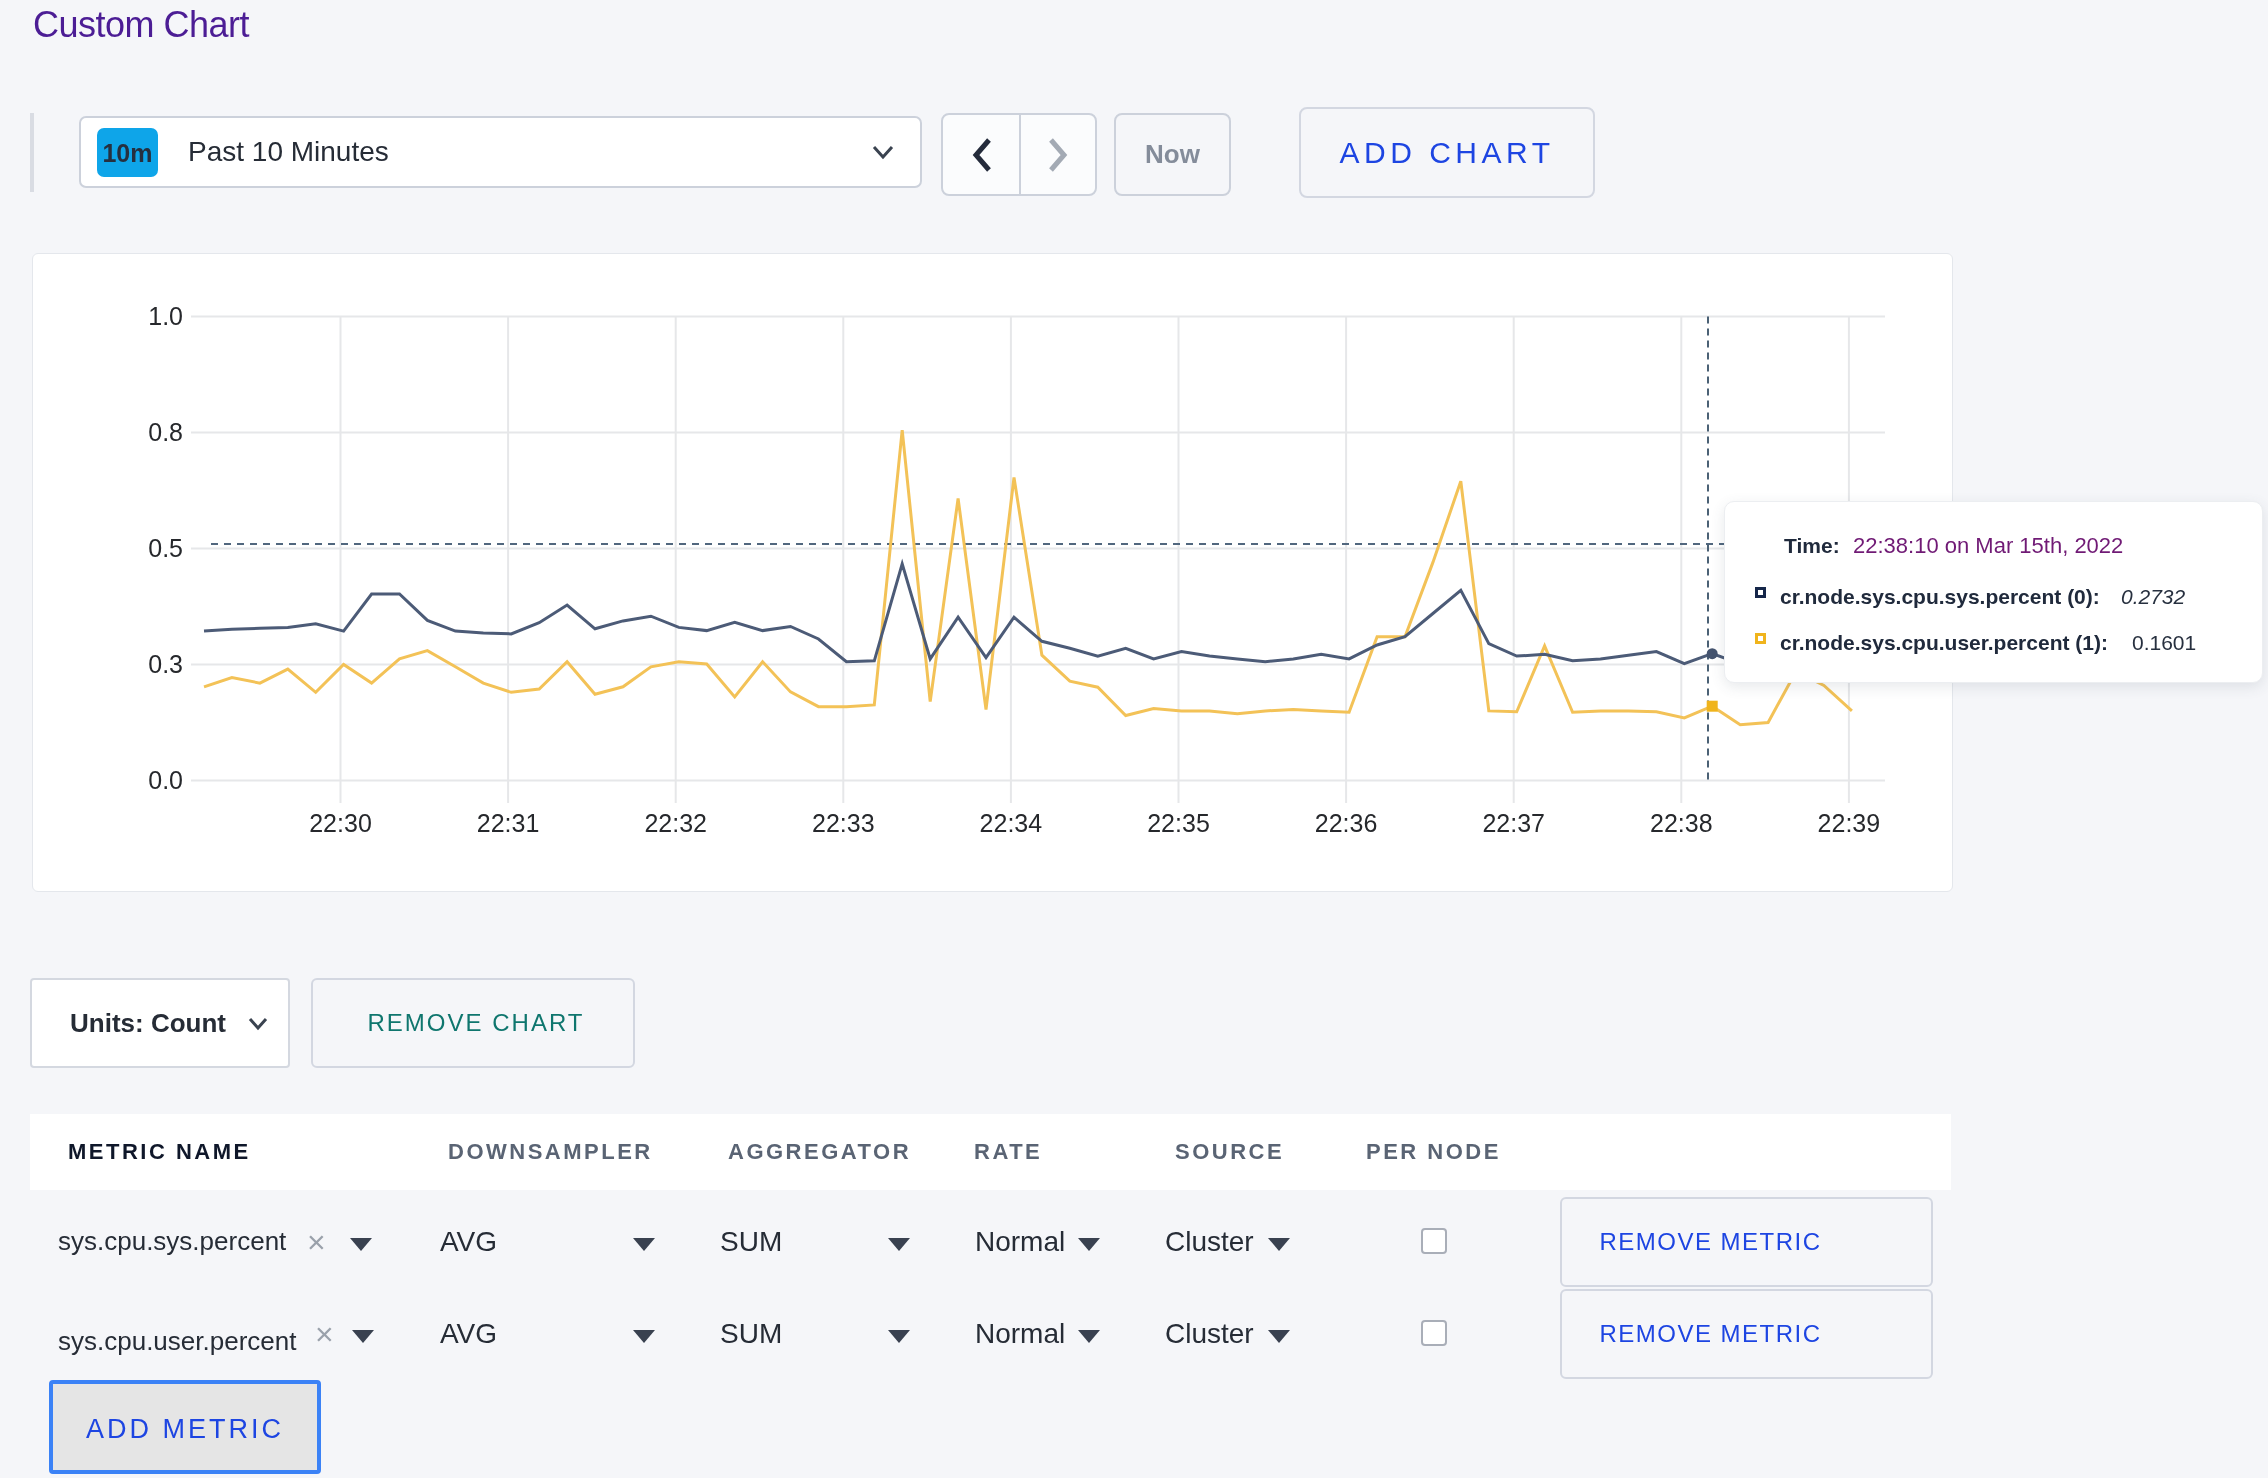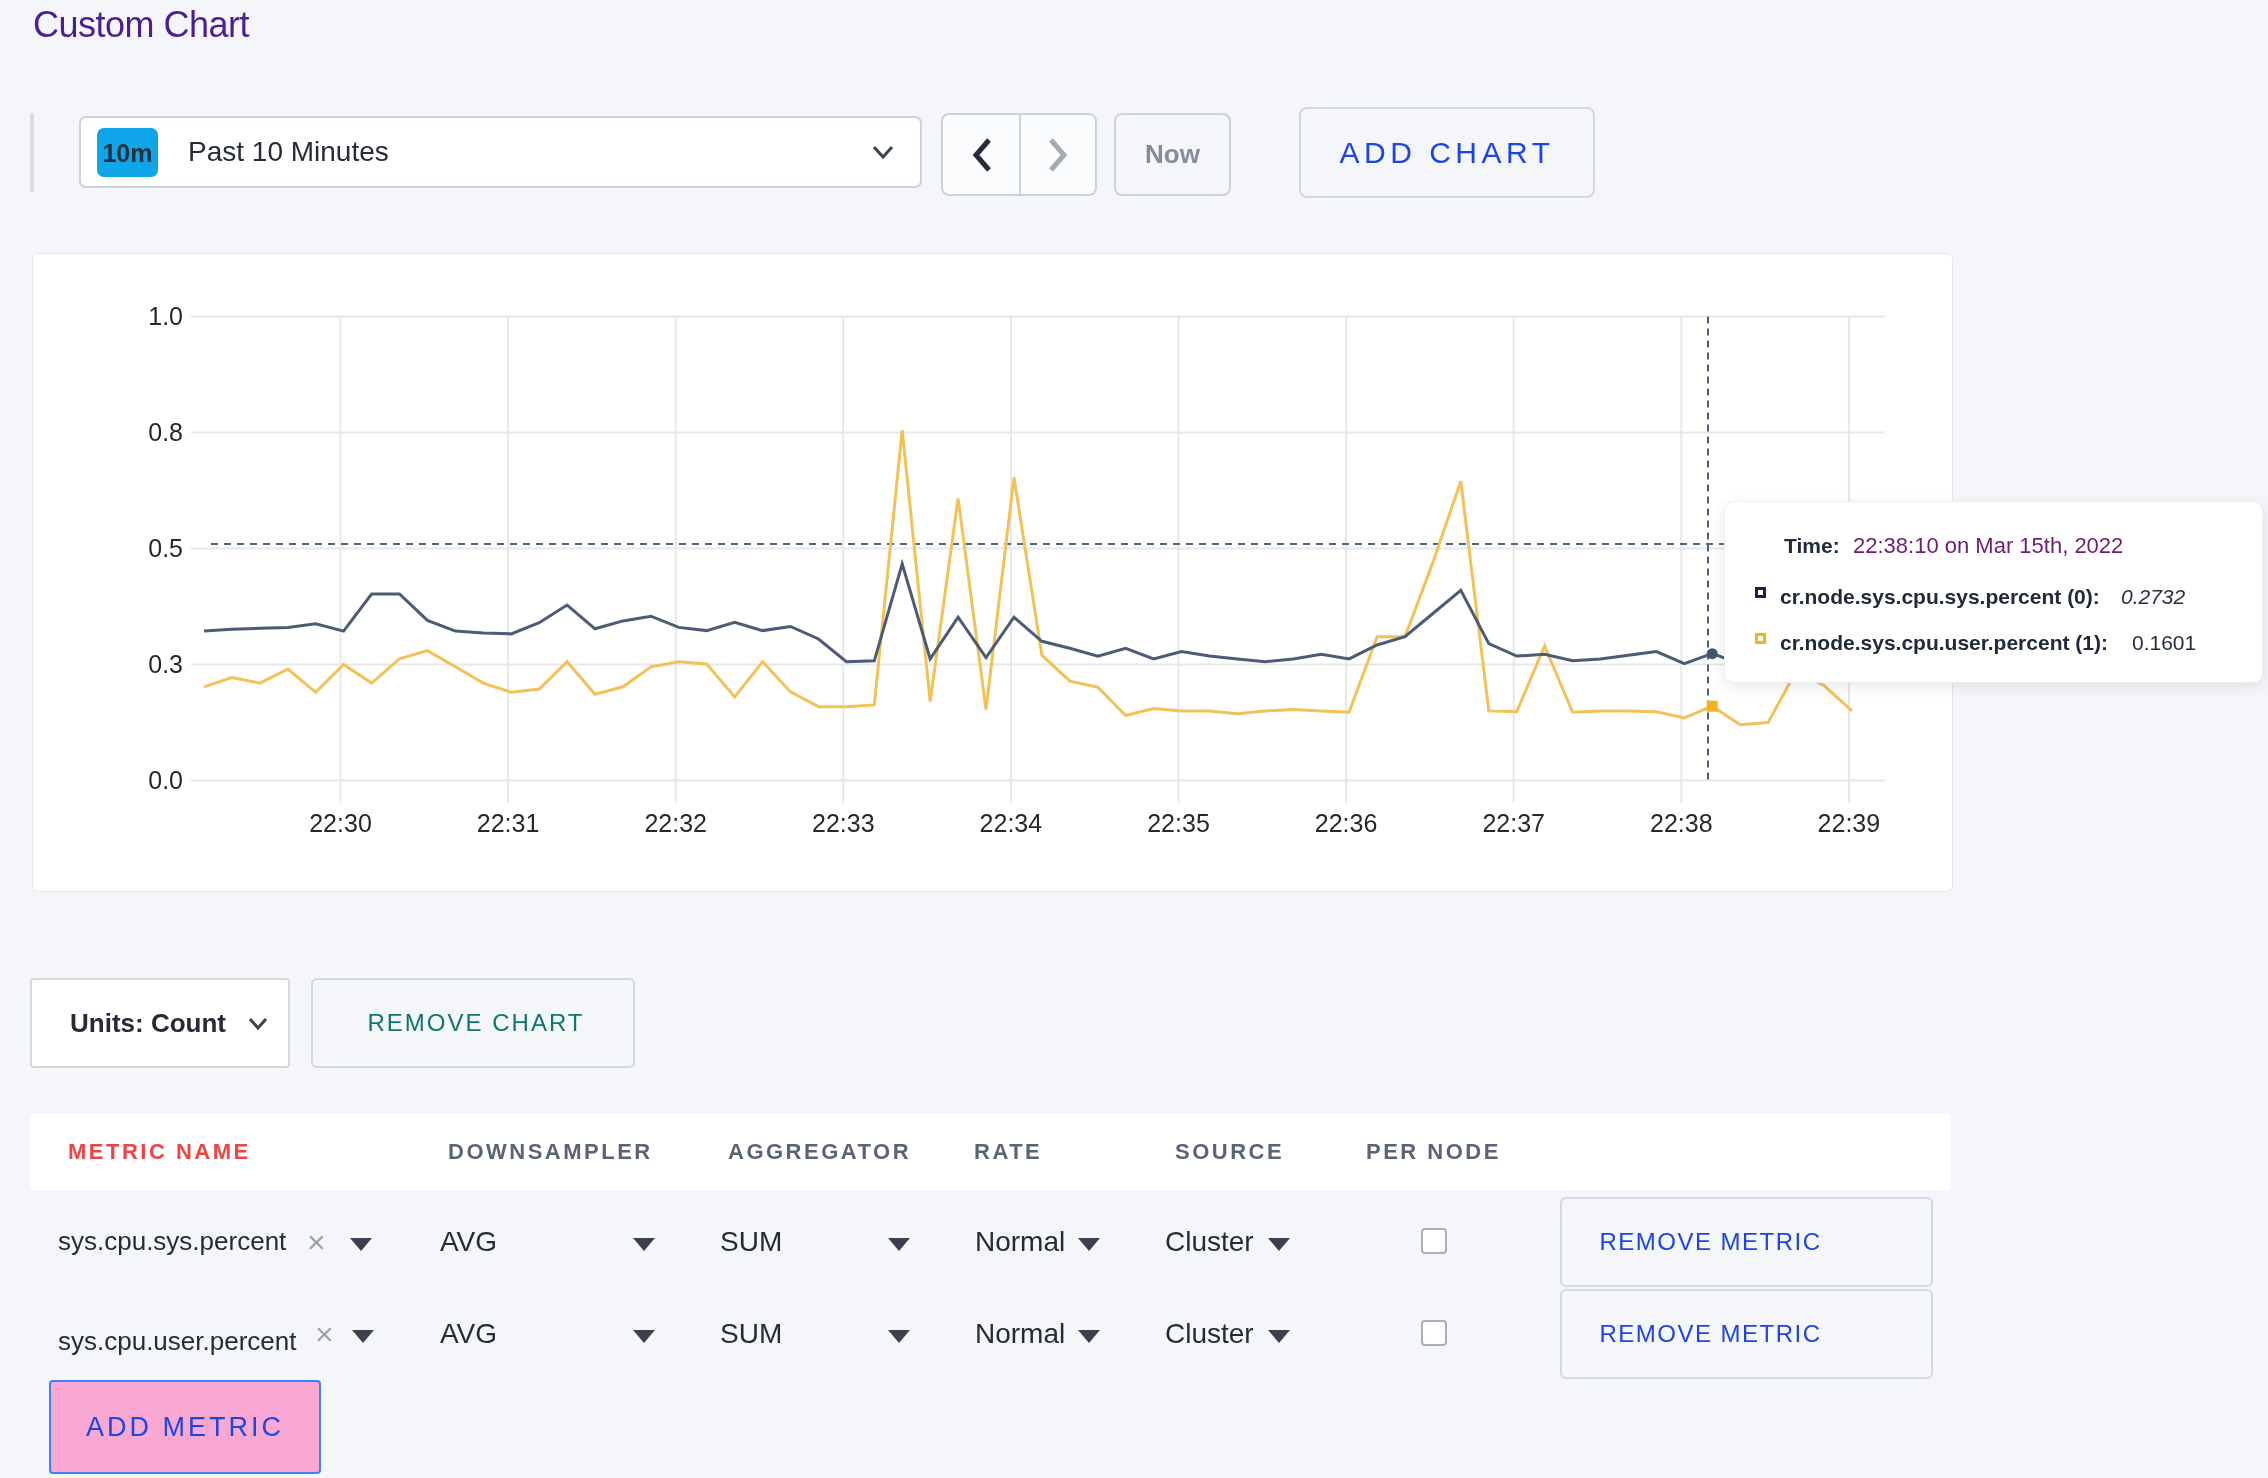--- a/index.html
+++ b/index.html
@@ -98,21 +98,21 @@
 
   <div class="abs" style="left:30px;top:978px;width:260px;height:90px;background:#fff;border:2px solid #d4d8e0;border-radius:4px;">
     <div class="abs" style="left:38px;top:0;height:86px;line-height:86px;font-size:26px;font-weight:bold;color:#262c36;">Units: Count</div>
     <svg class="abs" style="left:216px;top:37px;" width="20" height="14" viewBox="0 0 20 14">
         <polyline points="2,2 10,11 18,2" fill="none" stroke="#3a4350" stroke-width="3"></polyline>
       </svg>
   </div>
   <div class="abs" style="left:311px;top:978px;width:324px;height:90px;border:2px solid #d3d7e1;border-radius:6px;text-align:center;line-height:86px;font-size:24px;letter-spacing:2px;color:#0f766e;font-weight:500;padding-left:6px;">REMOVE CHART</div>
 
   <div class="abs" style="left:30px;top:1114px;width:1921px;height:76px;background:#fff;">
-    <div class="abs" style="left:38px;top:0;height:76px;line-height:76px;font-size:22px;letter-spacing:2.5px;color:#ef4444;font-weight:bold;text-align:center;">METRIC NAME</div>
+    <div class="abs" style="left:38px;top:0;height:76px;line-height:76px;font-size:22px;letter-spacing:2.5px;color:#0f172a;font-weight:bold;text-align:center;">METRIC NAME</div>
     <div class="abs" style="left:418px;top:0;height:76px;line-height:76px;font-size:22px;letter-spacing:2.5px;color:#5a6474;font-weight:bold;">DOWNSAMPLER</div>
     <div class="abs" style="left:698px;top:0;height:76px;line-height:76px;font-size:22px;letter-spacing:2.5px;color:#5a6474;font-weight:bold;">AGGREGATOR</div>
     <div class="abs" style="left:944px;top:0;height:76px;line-height:76px;font-size:22px;letter-spacing:2.5px;color:#5a6474;font-weight:bold;">RATE</div>
     <div class="abs" style="left:1145px;top:0;height:76px;line-height:76px;font-size:22px;letter-spacing:2.5px;color:#5a6474;font-weight:bold;">SOURCE</div>
     <div class="abs" style="left:1336px;top:0;height:76px;line-height:76px;font-size:22px;letter-spacing:2.5px;color:#5a6474;font-weight:bold;">PER NODE</div>
   </div>
 
   <div class="abs" style="left:58px;top:1226px;font-size:26px;color:#262c36;">sys.cpu.sys.percent</div>
   <div class="abs" style="left:307px;top:1224px;font-size:32px;color:#9aa1ab;font-weight:300;">×</div>
   <div class="abs" style="left:350px;top:1238px;width:0;height:0;border-left:11px solid transparent;border-right:11px solid transparent;border-top:13px solid #394150;"></div>
@@ -134,15 +134,15 @@
   <div class="abs" style="left:633px;top:1330px;width:0;height:0;border-left:11px solid transparent;border-right:11px solid transparent;border-top:13px solid #394150;"></div>
   <div class="abs" style="left:720px;top:1318px;font-size:28px;color:#262c36;">SUM</div>
   <div class="abs" style="left:888px;top:1330px;width:0;height:0;border-left:11px solid transparent;border-right:11px solid transparent;border-top:13px solid #394150;"></div>
   <div class="abs" style="left:975px;top:1318px;font-size:28px;color:#262c36;">Normal</div>
   <div class="abs" style="left:1078px;top:1330px;width:0;height:0;border-left:11px solid transparent;border-right:11px solid transparent;border-top:13px solid #394150;"></div>
   <div class="abs" style="left:1165px;top:1318px;font-size:28px;color:#262c36;">Cluster</div>
   <div class="abs" style="left:1268px;top:1330px;width:0;height:0;border-left:11px solid transparent;border-right:11px solid transparent;border-top:13px solid #394150;"></div>
   <div class="abs" style="left:1421px;top:1320px;width:26px;height:26px;background:#fff;border:2px solid #a9aeb8;border-radius:4px;"></div>
   <div class="abs" style="left:1560px;top:1289px;width:373px;height:90px;border:2px solid #d3d7e1;border-radius:6px;text-align:center;line-height:86px;font-size:24px;letter-spacing:1.5px;padding-right:72px;color:#1d45e2;font-weight:500;">REMOVE METRIC</div>
 
-  <div class="abs" style="left:49px;top:1380px;width:272px;height:94px;background:#f9a8d4;border:2px solid #3b82f6;border-radius:4px;text-align:center;line-height:90px;font-size:27px;letter-spacing:3px;color:#1d45e2;font-weight:500;">ADD METRIC</div>
+  <div class="abs" style="left:49px;top:1380px;width:272px;height:94px;background:#e5e5e5;border:4px solid #3b82f6;border-radius:4px;text-align:center;line-height:90px;font-size:27px;letter-spacing:3px;color:#1d45e2;font-weight:500;">ADD METRIC</div>
 
 </div>
 
 </body></html>

